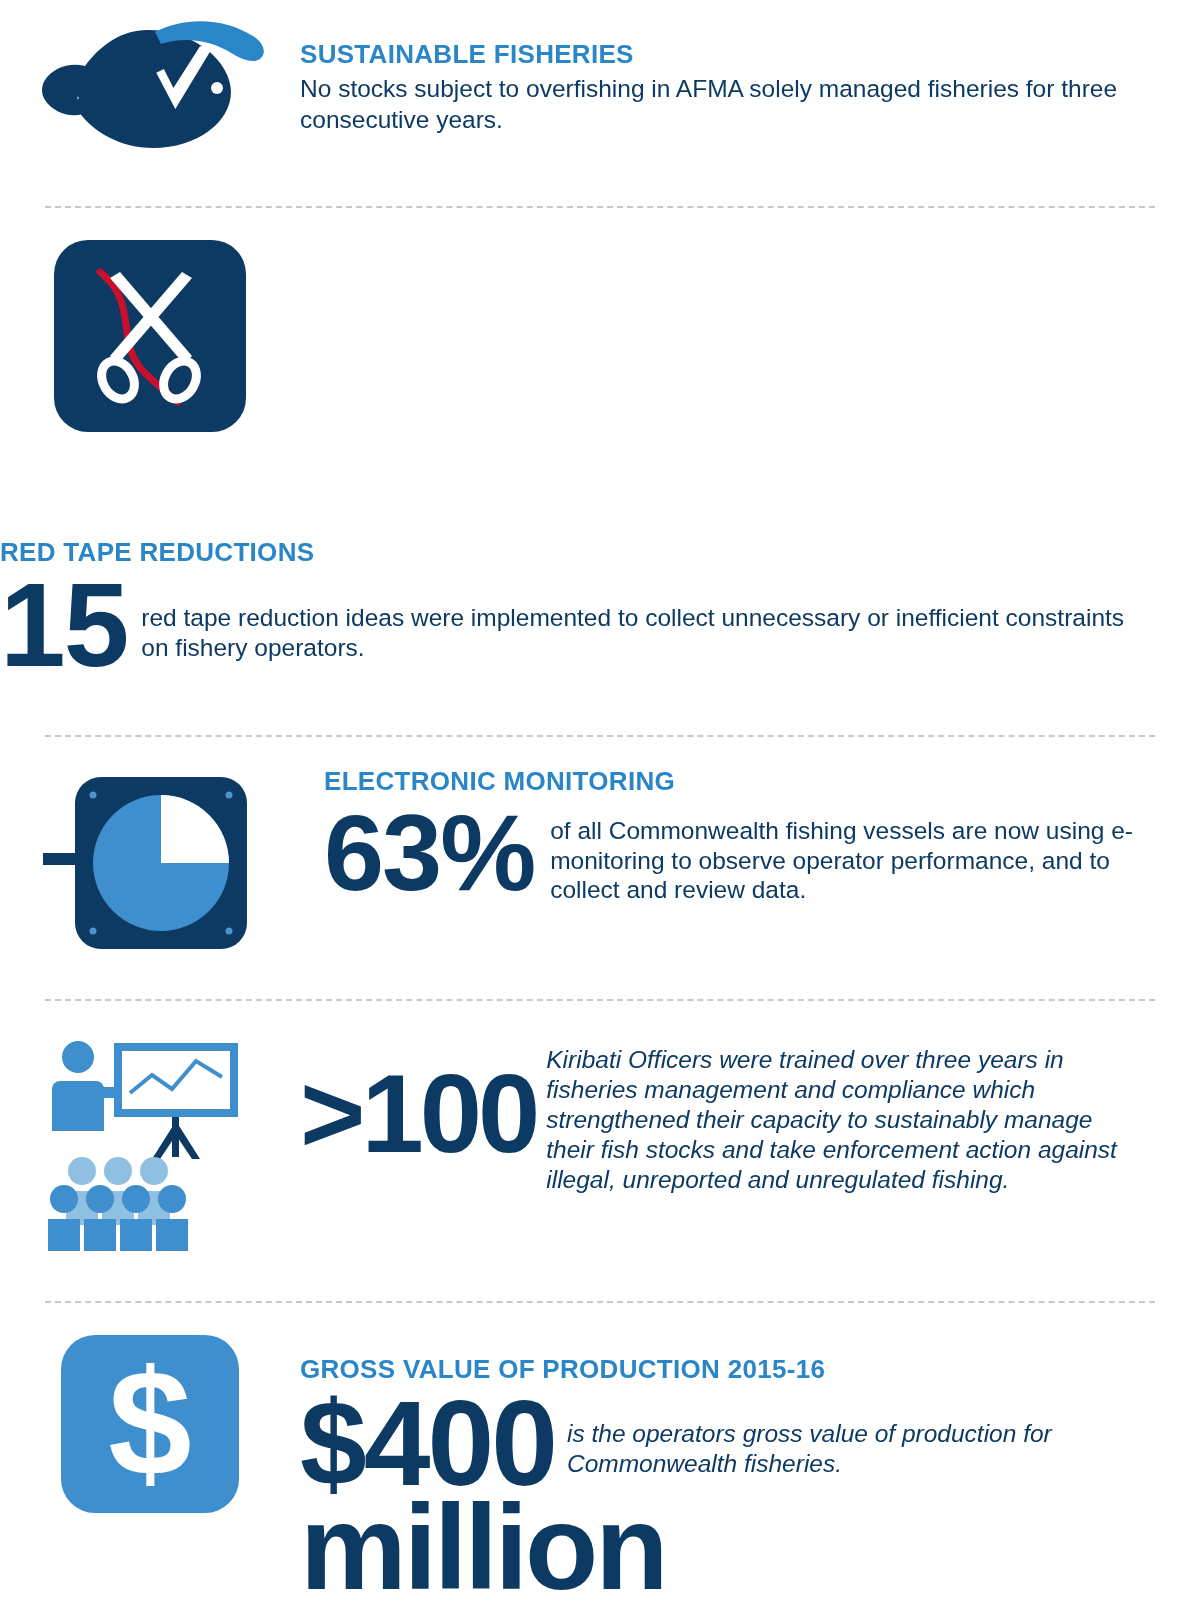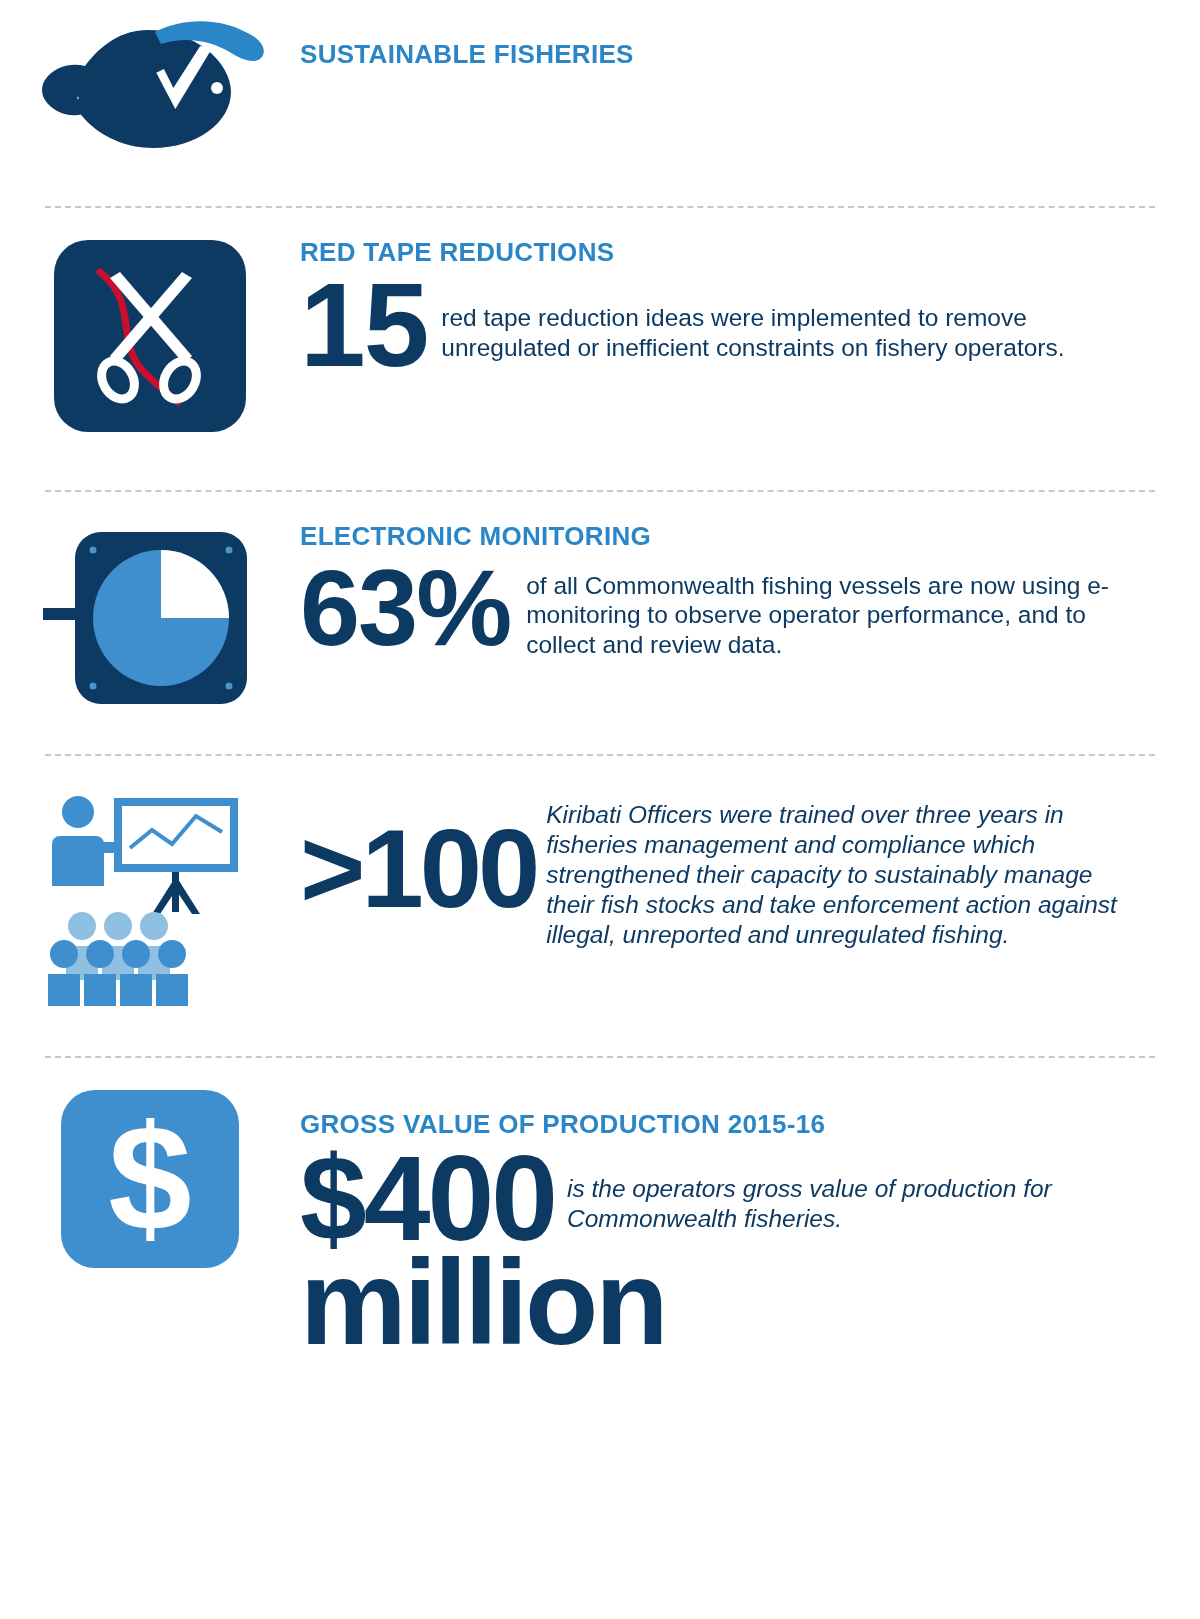--- a/index.html
+++ b/index.html
@@ -90,24 +90,24 @@
   .divider {
     border-top: 2px dashed #c6c9cb;
     margin: 0 45px;
     height: 0;
   }
 
   
   #row-fisheries { padding-top: 18px; }
   #row-fisheries .text-col { padding-top: 22px; }
 
-  #row-redtape { padding-top: 30px; }
+  #row-redtape { padding-top: 30px; flex-direction: column; }
   #row-redtape .text-col { padding-top: 0px; }
 
-  #row-emonitoring { padding-top: 30px; }
+  #row-emonitoring { padding-top: 30px; gap: 24px; }
   #row-emonitoring .text-col { padding-top: 0px; }
 
   #row-capacity { padding-top: 30px; }
   #row-capacity .text-col { padding-top: 0px; }
 
   #row-gvp { padding-top: 30px; }
   #row-gvp .text-col { padding-top: 0px; margin-top: 22px; }
 
   .div-1 { margin-top: 48px; }
   .div-2 { margin-top: 56px; }
@@ -138,20 +138,21 @@
 
         <path d="M120 14 C150 -2 190 0 218 18 C228 24 232 34 226 40 C220 46 208 42 198 36 C176 22 150 18 126 26 Z" fill="#2b86c8"></path>
 
         <circle cx="182" cy="70" r="6" fill="#ffffff"></circle>
 
         <path d="M126 58 L146 96 L186 30 L172 30 L144 74 L134 54 Z" fill="#ffffff" transform="translate(-6,-6) scale(0.95) translate(8,6)"></path>
       </svg>
     </div>
     <div class="text-col">
       <div class="heading">SUSTAINABLE FISHERIES</div>
+      <div class="body-text">No stocks subject to overfishing in AFMA solely managed fisheries for three consecutive years.</div>
     </div>
   </div>
 
   <div class="divider div-1"></div>
 
   <div class="row" id="row-redtape">
     <div class="icon-col">
       <svg width="196" height="196" viewBox="0 0 196 196">
         <rect x="2" y="2" width="192" height="192" rx="34" fill="#0d3a63"></rect>
 
@@ -162,21 +163,21 @@
 
         <ellipse cx="128" cy="142" rx="15" ry="20" fill="none" stroke="#ffffff" stroke-width="9" transform="rotate(30 128 142)"></ellipse>
         <ellipse cx="66" cy="142" rx="15" ry="20" fill="none" stroke="#ffffff" stroke-width="9" transform="rotate(-30 66 142)"></ellipse>
         <circle cx="99" cy="122" r="6" fill="#0d3a63"></circle>
       </svg>
     </div>
     <div class="text-col">
       <div class="heading">RED TAPE REDUCTIONS</div>
       <div class="stat-wrap">
         <div class="big-number n-15">15</div>
-        <div class="stat-text">red tape reduction ideas were implemented to remove unregulated or inefficient constraints on fishery operators.</div>
+        <div class="stat-text">red tape reduction ideas were implemented to collect unnecessary or inefficient constraints on fishery operators.</div>
       </div>
     </div>
   </div>
 
   <div class="divider div-2"></div>
 
   <div class="row" id="row-emonitoring">
     <div class="icon-col">
       <svg width="230" height="190" viewBox="0 0 230 190">
 

